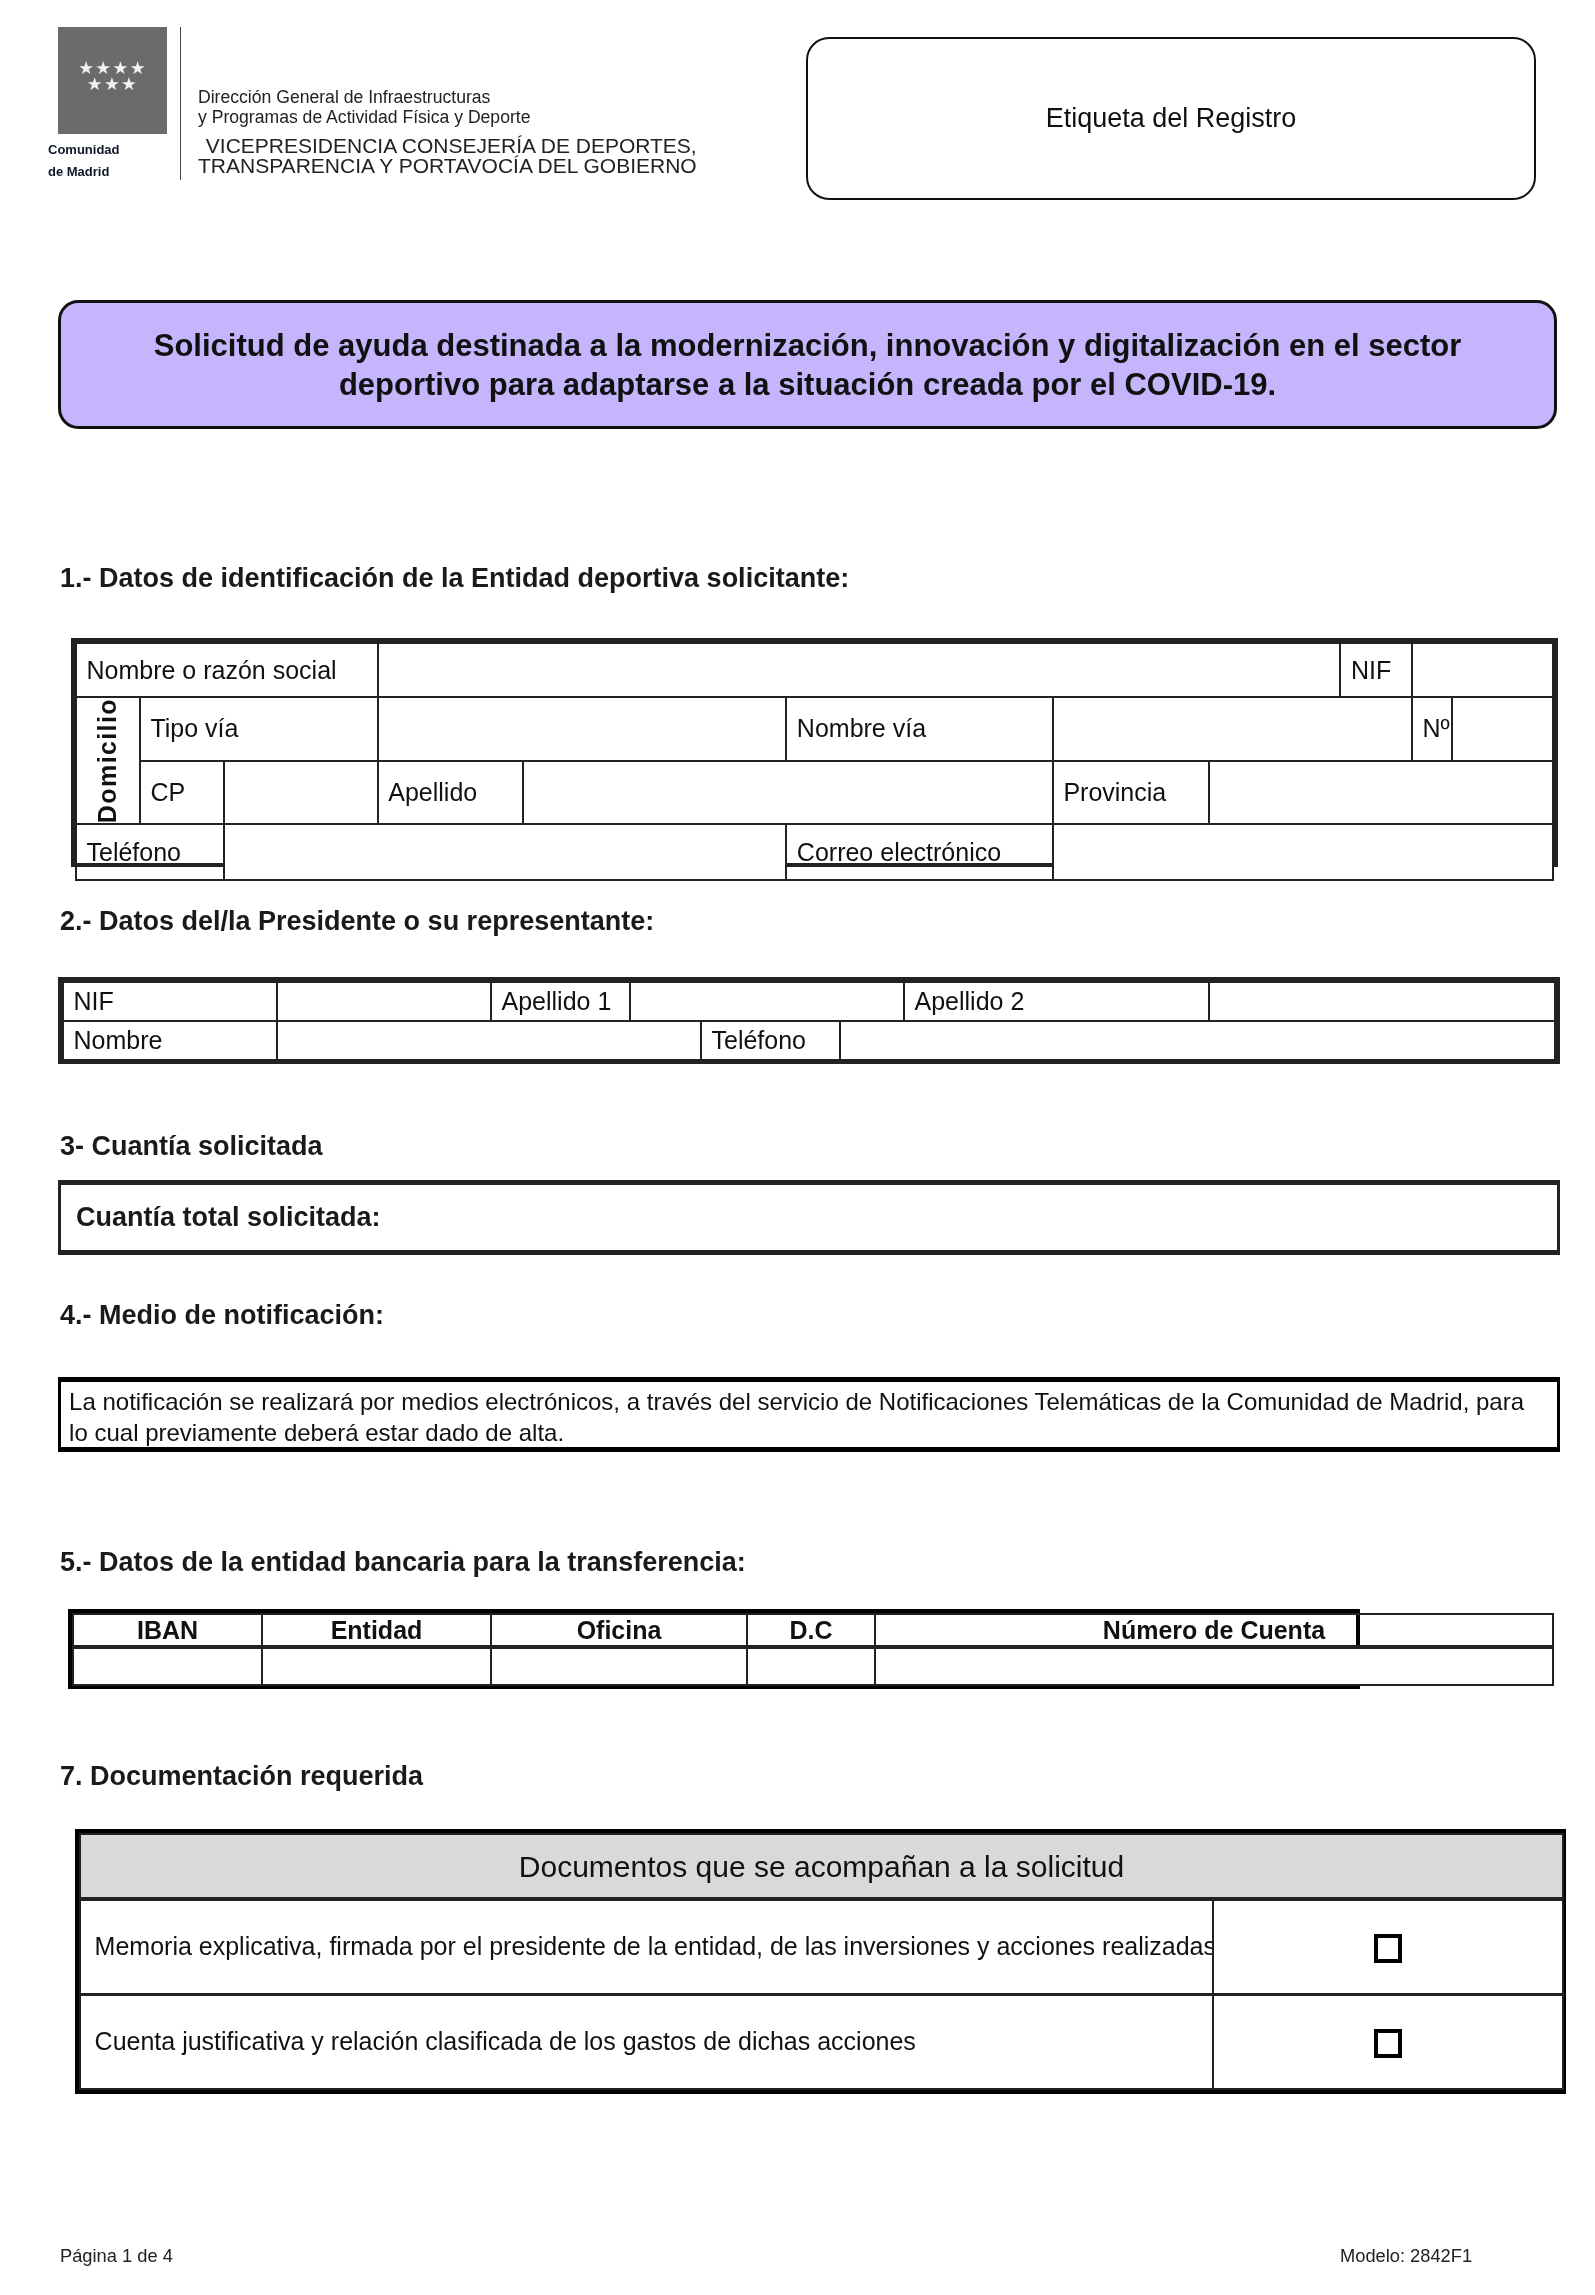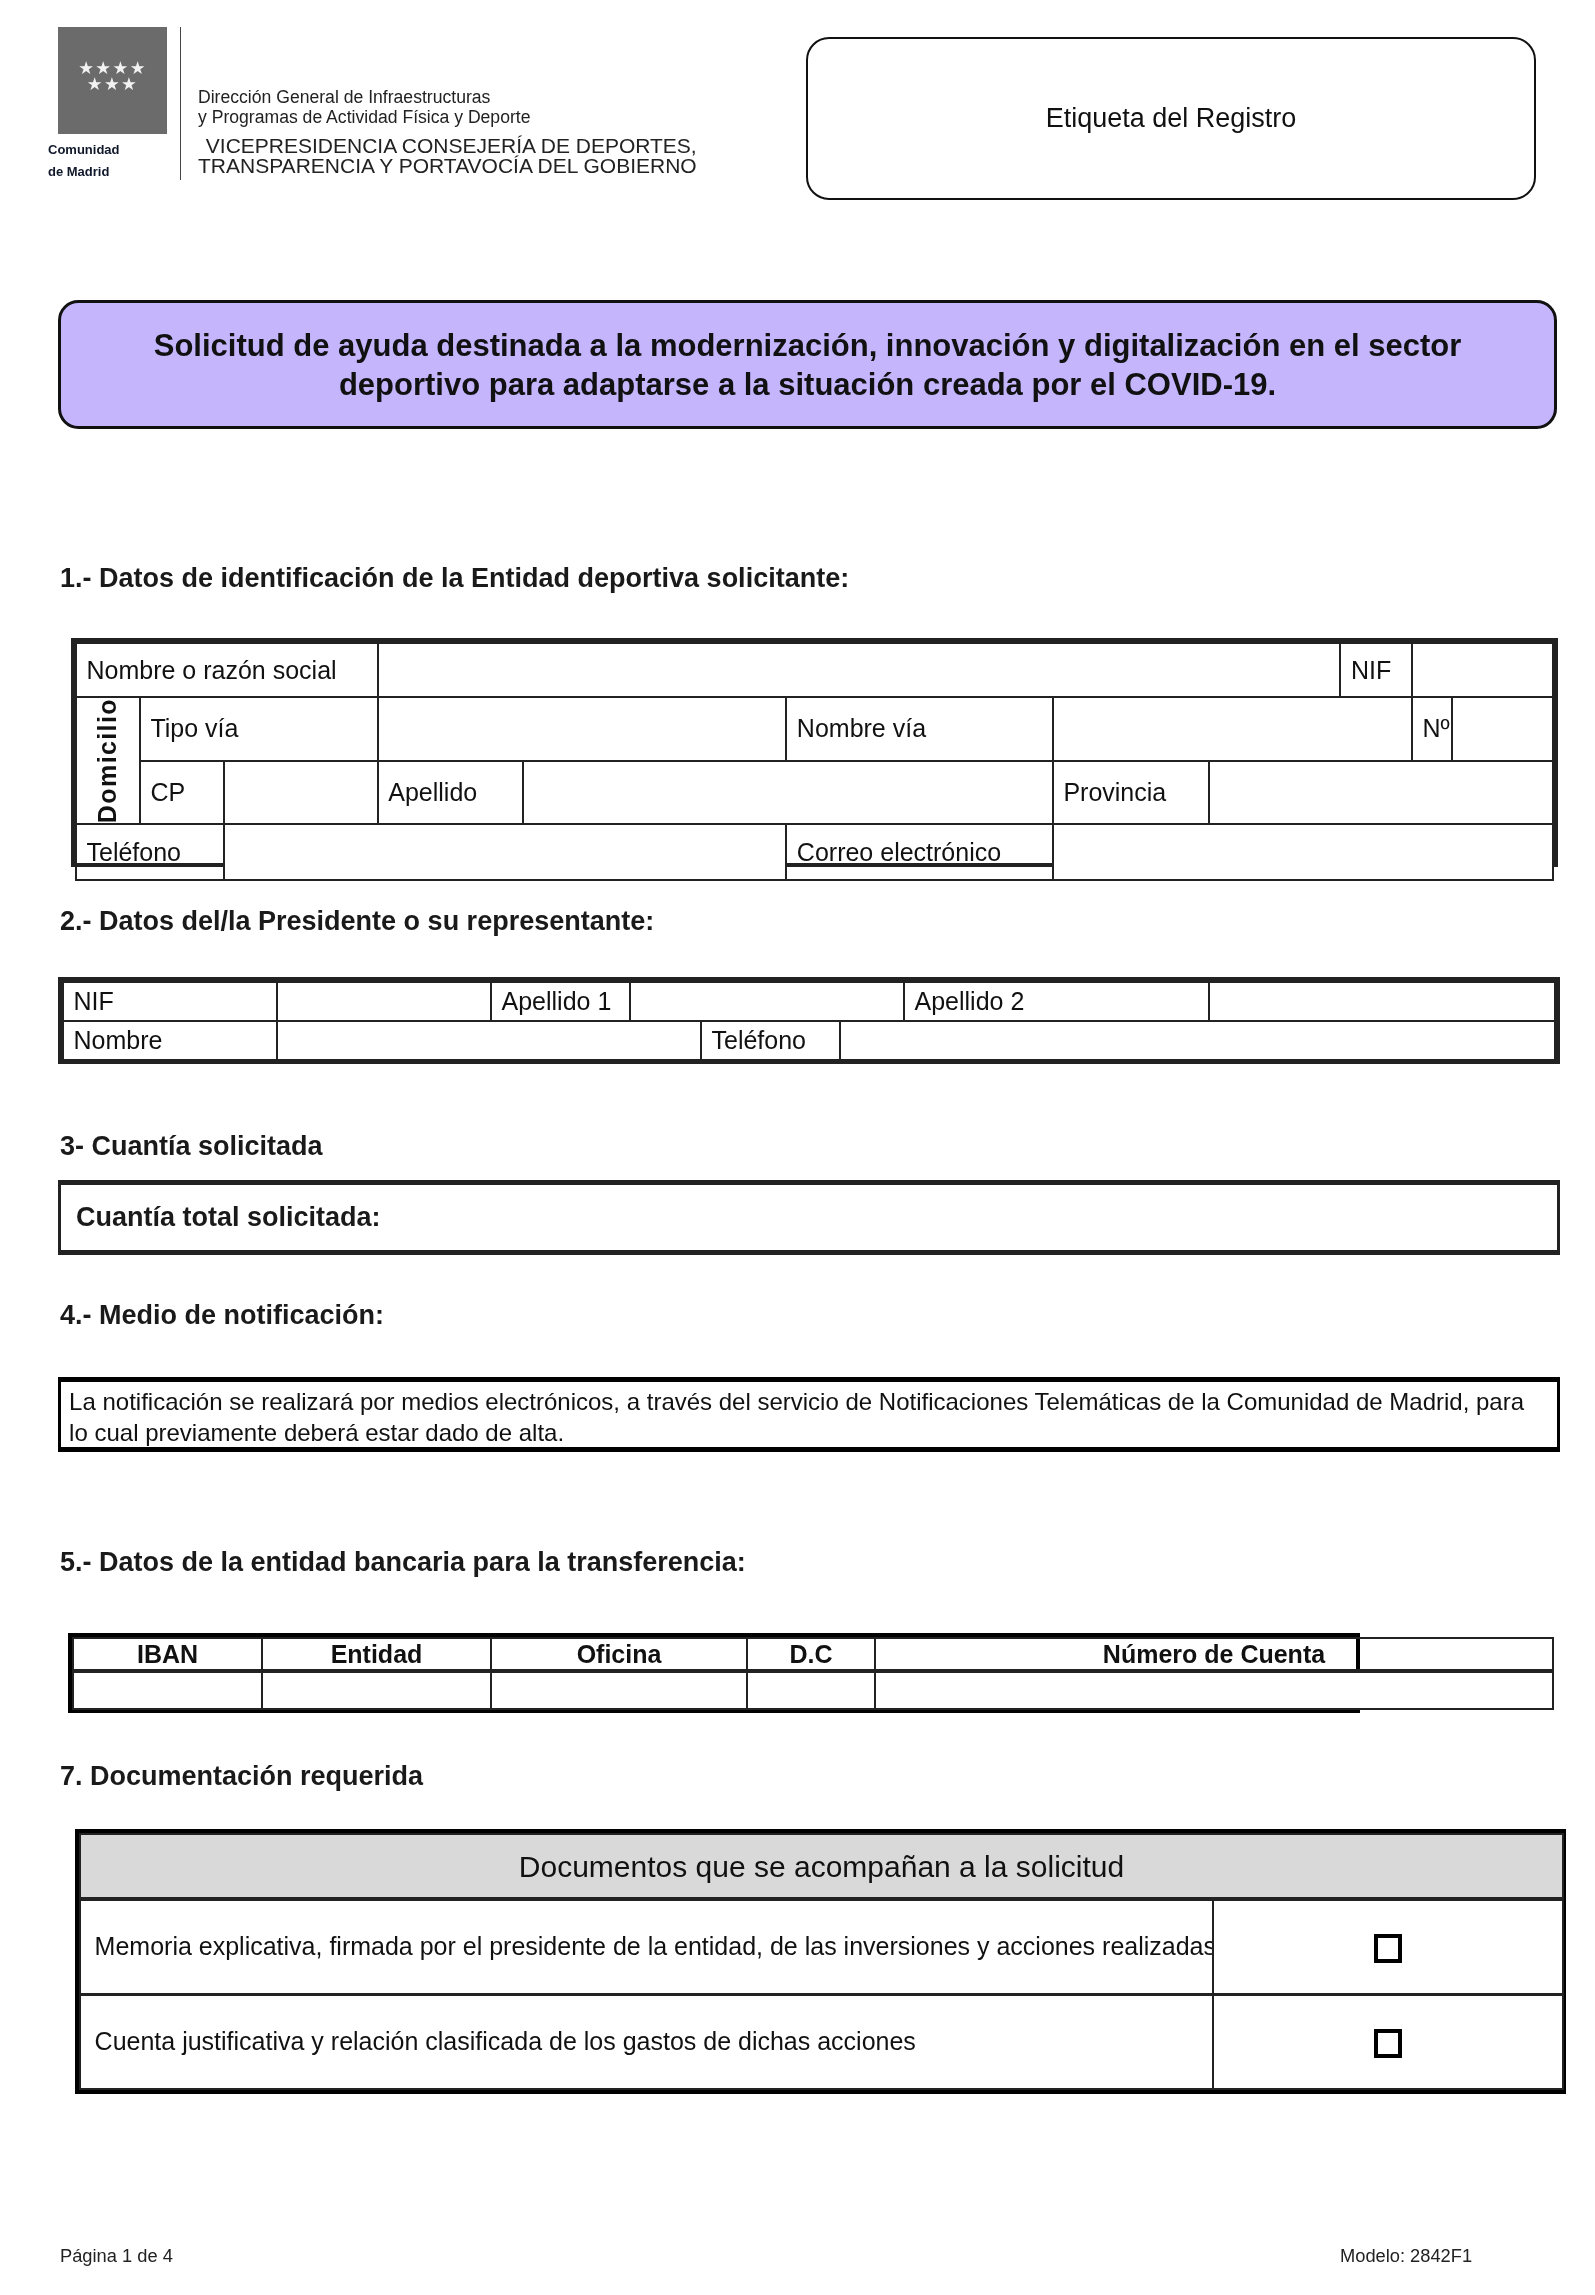--- a/index.html
+++ b/index.html
@@ -73,21 +73,21 @@
   }
 
   
   .notice-box {
     left: 58px; top: 1377px; width: 1502px; height: 75px;
     border: 3.4px solid #000; border-top-width: 5.4px; border-bottom-width: 5.4px; box-sizing: border-box;
     padding: 4.1px 8.1px; font-size: 24px; line-height: 31px; color: #111;
   }
 
   
-  .bank-wrap { left: 68px; top: 1609px; width: 1292px; height: 80px; border: 4.7px solid #000; box-sizing: border-box; margin-top: 24px; }
+  .bank-wrap { left: 68px; top: 1609px; width: 1292px; height: 80px; border: 4.7px solid #000; box-sizing: border-box; }
   .bank-wrap table { left: 0; top: 0; width: 100%; height: 100%; }
   .bank-wrap td { border: 2px solid #000; text-align: center; font-weight: bold; font-size: 24.4px; padding: 0; }
   .bank-wrap tr.head td { border-bottom-width: 4.1px; }
 
   
   .docs-wrap { left: 75px; top: 1829px; width: 1491px; height: 265px; border: 4.1px solid #000; box-sizing: border-box; }
   .docs-wrap table { left: 0; top: 0; width: 100%; height: 100%; }
   .docs-wrap td { border: 2px solid #000; font-size: 24.4px; line-height: 31px; white-space: normal; }
   .docs-wrap td.docs-head {
     background: #d9d9d9; text-align: center; font-size: 30px; border-bottom-width: 4.1px; height: 62px;

